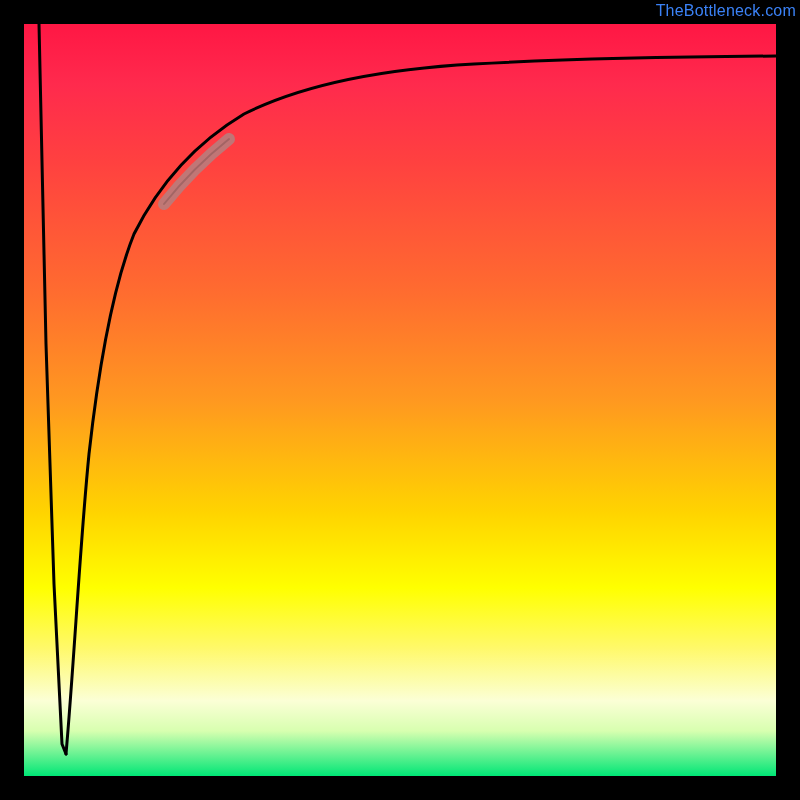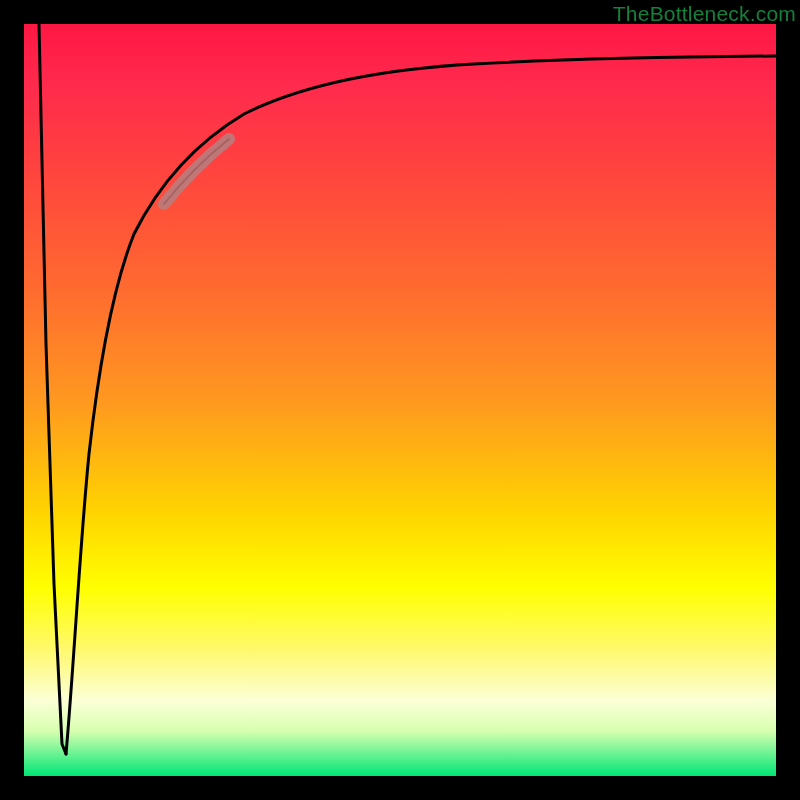--- a/index.html
+++ b/index.html
@@ -27,22 +27,22 @@
       #ffff00 75%,
       #fff96a 83%,
       #fbffd6 90%,
       #d8ffb0 94%,
       #00e676 100%);
   }
   .watermark {
     position: absolute;
     top: 2px;
     right: 4px;
-    color: #15803d;
-    font-size: 21px;
+    color: #3b82f6;
+    font-size: 16px;
     letter-spacing: 0.2px;
     font-weight: 400;
   }
   svg.curve {
     position: absolute;
     left: 0;
     top: 0;
     width: 752px;
     height: 752px;
   }

